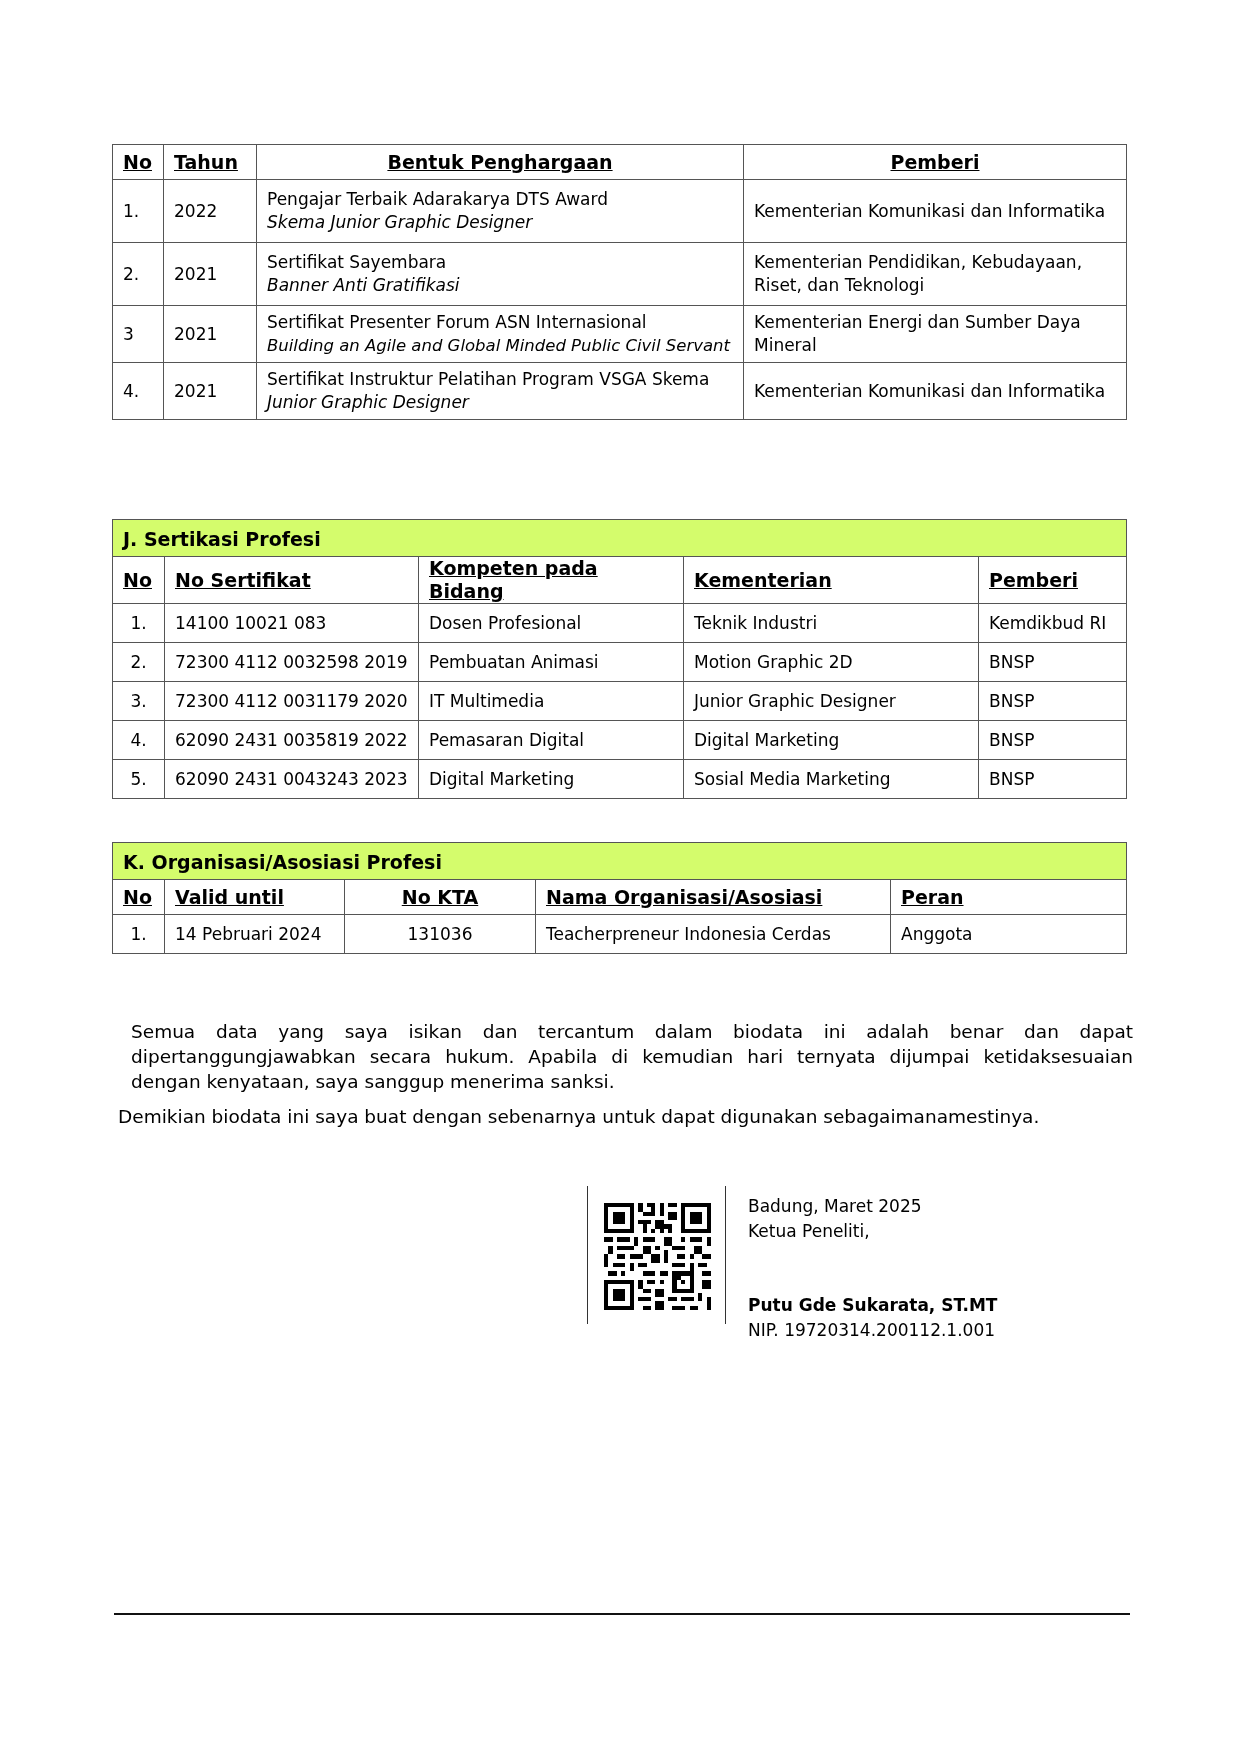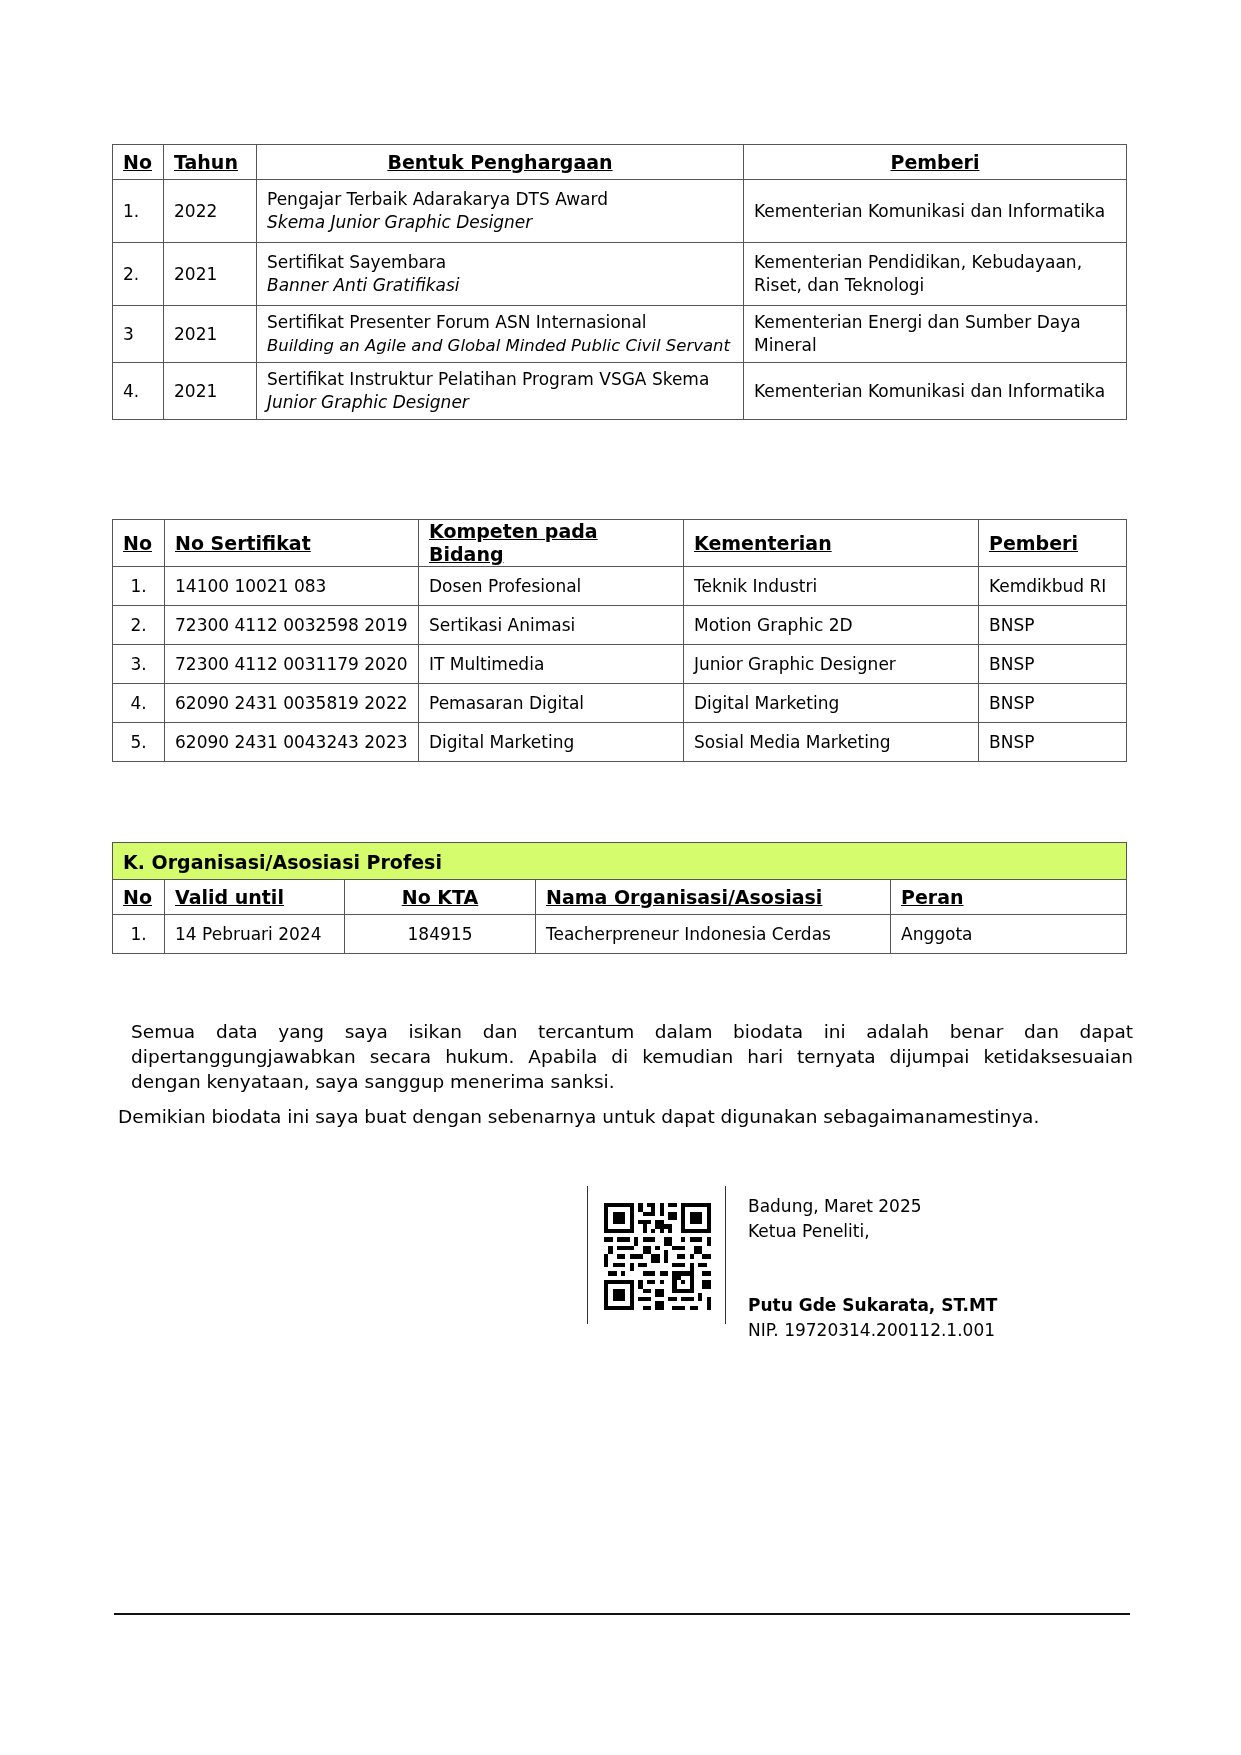--- a/index.html
+++ b/index.html
@@ -85,38 +85,41 @@
 
 <table class="tbl" id="tblJ">
   <colgroup>
       <col style="width:52px">
       <col style="width:254px">
       <col style="width:265px">
       <col style="width:295px">
       <col style="width:148px">
     </colgroup>
   <tbody>
+      <tr>
+        <td class="sec" colspan="5">J. Sertikasi Profesi</td>
+      </tr>
   <tr>
     <th>No</th>
     <th>No Sertifikat</th>
     <th>Kompeten pada Bidang</th>
     <th>Kementerian</th>
     <th>Pemberi</th>
   </tr>
   <tr>
     <td class="r c">1.</td>
     <td class="r">14100 10021 083</td>
     <td class="r">Dosen Profesional</td>
     <td class="r">Teknik Industri</td>
     <td class="r">Kemdikbud RI</td>
   </tr>
   <tr>
     <td class="r c">2.</td>
     <td class="r">72300 4112 0032598 2019</td>
-    <td class="r">Sertikasi Animasi</td>
+    <td class="r">Pembuatan Animasi</td>
     <td class="r">Motion Graphic 2D</td>
     <td class="r">BNSP</td>
   </tr>
   <tr>
     <td class="r c">3.</td>
     <td class="r">72300 4112 0031179 2020</td>
     <td class="r">IT Multimedia</td>
     <td class="r">Junior Graphic Designer</td>
     <td class="r">BNSP</td>
   </tr>
@@ -152,21 +155,21 @@
   <tr>
     <th>No</th>
     <th>Valid until</th>
     <th class="c">No KTA</th>
     <th>Nama Organisasi/Asosiasi</th>
     <th>Peran</th>
   </tr>
   <tr>
     <td class="r c">1.</td>
     <td class="r">14 Pebruari 2024</td>
-    <td class="r c">184915</td>
+    <td class="r c">131036</td>
     <td class="r">Teacherpreneur Indonesia Cerdas</td>
     <td class="r">Anggota</td>
   </tr>
 </tbody>
   </table>
 
 <p class="para" id="p1" style="margin:13px">Semua data yang saya isikan dan tercantum dalam biodata ini adalah benar dan dapat dipertanggungjawabkan secara hukum. Apabila di kemudian hari ternyata dijumpai ketidaksesuaian dengan kenyataan, saya sanggup menerima sanksi.</p>
 <p class="para" id="p2" style="margin:0">Demikian biodata ini saya buat dengan sebenarnya untuk dapat digunakan sebagaimanamestinya.</p>
 
 <div class="vline" style="left:587px"></div>

